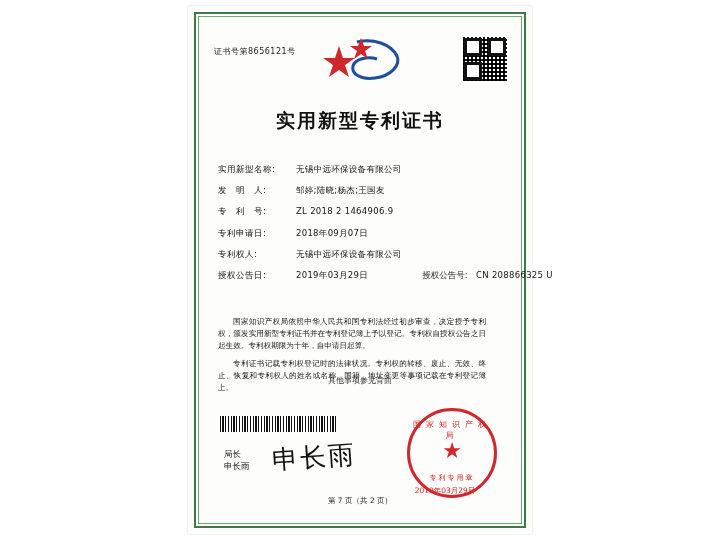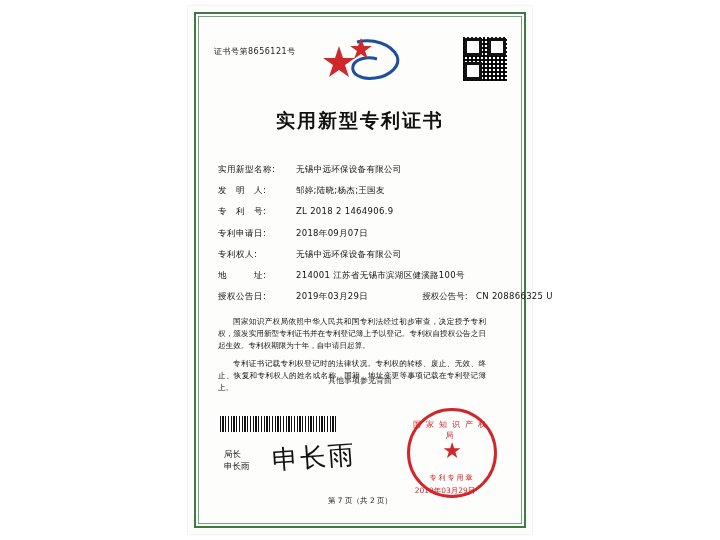--- a/index.html
+++ b/index.html
@@ -300,24 +300,20 @@
           <div class="field-value">ZL 2018 2 1464906.9</div>
         </div>
         <div class="field-row">
           <div class="field-label">专利申请日:</div>
           <div class="field-value">2018年09月07日</div>
         </div>
         <div class="field-row">
           <div class="field-label">专利权人:</div>
           <div class="field-value">无锡中远环保设备有限公司</div>
         </div>
-        <div class="field-row">
-          <div class="field-label">地　　　址:</div>
-          <div class="field-value">214001 江苏省无锡市滨湖区健溪路100号</div>
-        </div>
         <div class="field-row split">
           <div class="field-label">授权公告日:</div>
           <div class="field-value">2019年03月29日</div>
           <div class="field-label2">授权公告号:</div>
           <div class="field-value">CN 208866325 U</div>
         </div>
       </div>
 
       <div class="paragraphs">
         <p>国家知识产权局依照中华人民共和国专利法经过初步审查，决定授予专利权，颁发实用新型专利证书并在专利登记簿上予以登记。专利权自授权公告之日起生效。专利权期限为十年，自申请日起算。</p>

